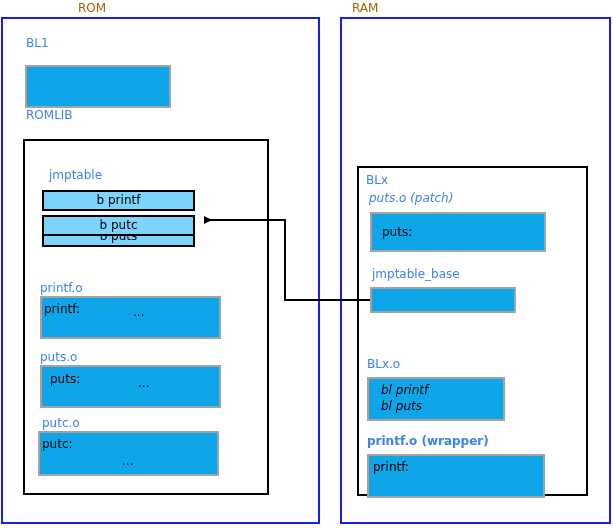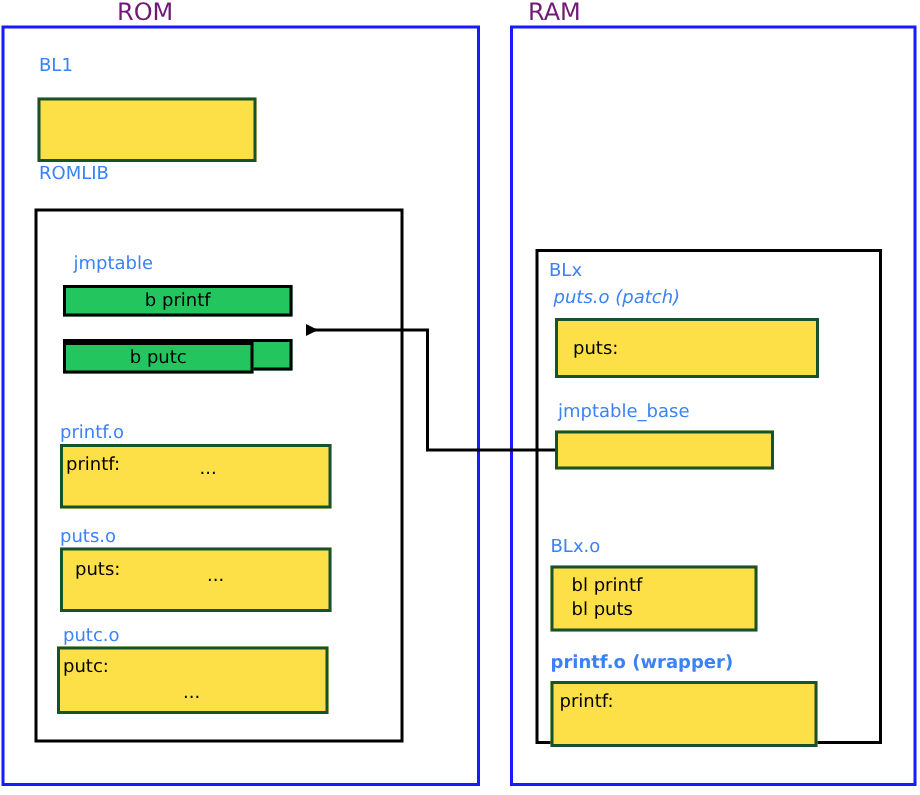--- a/index.html
+++ b/index.html
@@ -9,46 +9,46 @@
     color:#000000;
   }
   .canvas{position:absolute;left:0;top:0;width:613px;height:530px;}
 
   
   .region{
     position:absolute;box-sizing:border-box;
     border:2px solid #1a1aff;background:transparent;
   }
   .region-label{
-    position:absolute;font-size:16px;line-height:14px;
-    white-space:nowrap;color:#701a75;
+    position:absolute;font-size:12px;line-height:14px;
+    white-space:nowrap;color:#a16207;
   }
 
   
   .container-box{
     position:absolute;box-sizing:border-box;
     border:2px solid #000000;background:#ffffff;
   }
   .plain-box{
     position:absolute;box-sizing:border-box;
-    border:2px solid #14532d;background:#fde047;
+    border:2px solid #a3a3a3;background:#0ea5e9;
   }
   .caption{
     position:absolute;font-size:12px;line-height:14px;
     white-space:nowrap;color:#3b82f6;
   }
   .boxtext{
     position:absolute;font-size:12px;line-height:15px;
     white-space:pre;color:#000;
   }
 
   
   .jmp-row{
     position:absolute;box-sizing:border-box;
-    border:2px solid #000000;background:#22c55e;
+    border:2px solid #000000;background:#7dd3fc;
     font-size:12px;line-height:17px;text-align:center;
     color:#000;
   }
 
   
   .arrow-svg{position:absolute;left:0;top:0;width:613px;height:530px;overflow:visible;pointer-events:none;}
 </style>
 </head>
 <body>
 
@@ -61,21 +61,21 @@
   <div class="plain-box" style="left:25px;top:65px;width:146px;height:43px;">
     <span class="boxtext" style="left:6px;top:4px;"></span>
   </div>
 
   <div class="caption" style="left:26px;top:108px;">ROMLIB</div>
   <div class="container-box" style="left:23px;top:139px;width:246px;height:356px;"></div>
 
   <div class="caption" style="left:49px;top:168px;">jmptable</div>
   <div class="jmp-row" style="left:42px;top:190px;width:153px;height:21px;">b printf</div>
   <div class="jmp-row" style="left:42px;top:210px;width:153px;height:21px;margin-top:16px;">b puts</div>
-  <div class="jmp-row" style="left:42px;top:228px;width:127px;height:21px;">b putc</div>
+  <div class="jmp-row" style="left:42px;top:215px;width:153px;height:21px;">b putc</div>
 
   <div class="caption" style="left:40px;top:281px;">printf.o</div>
   <div class="plain-box" style="left:40px;top:296px;width:181px;height:43px;">
     <span class="boxtext" style="left:2px;top:4px;">printf:</span>
     <span class="boxtext" style="left:91px;top:7px;">...</span>
   </div>
 
   <div class="caption" style="left:40px;top:350px;">puts.o</div>
   <div class="plain-box" style="left:40px;top:365px;width:181px;height:43px;">
     <span class="boxtext" style="left:8px;top:5px;">puts:</span>
@@ -98,21 +98,21 @@
   <div class="plain-box" style="left:370px;top:212px;width:176px;height:40px;">
     <span class="boxtext" style="left:10px;top:11px;">puts:</span>
   </div>
 
   <div class="caption" style="left:372px;top:267px;">jmptable_base</div>
   <div class="plain-box" style="left:370px;top:287px;width:146px;height:26px;">
     <span class="boxtext" style="left:6px;top:3px;"></span>
   </div>
 
   <div class="caption" style="left:367px;top:357px;">BLx.o</div>
-  <div class="plain-box" style="left:367px;top:377px;width:138px;height:44px;">
+  <div class="plain-box" style="left:367px;top:377px;width:138px;height:44px;font-style:italic;">
     <span class="boxtext" style="left:12px;top:4px;">bl printf</span>
     <span class="boxtext" style="left:12px;top:20px;">bl puts</span>
   </div>
 
   <div class="caption" style="left:367px;top:434px;font-weight:bold;">printf.o (wrapper)</div>
   <div class="plain-box" style="left:367px;top:454px;width:178px;height:44px;">
     <span class="boxtext" style="left:4px;top:4px;">printf:</span>
   </div>
 
   <svg class="arrow-svg" viewBox="0 0 613 530">

